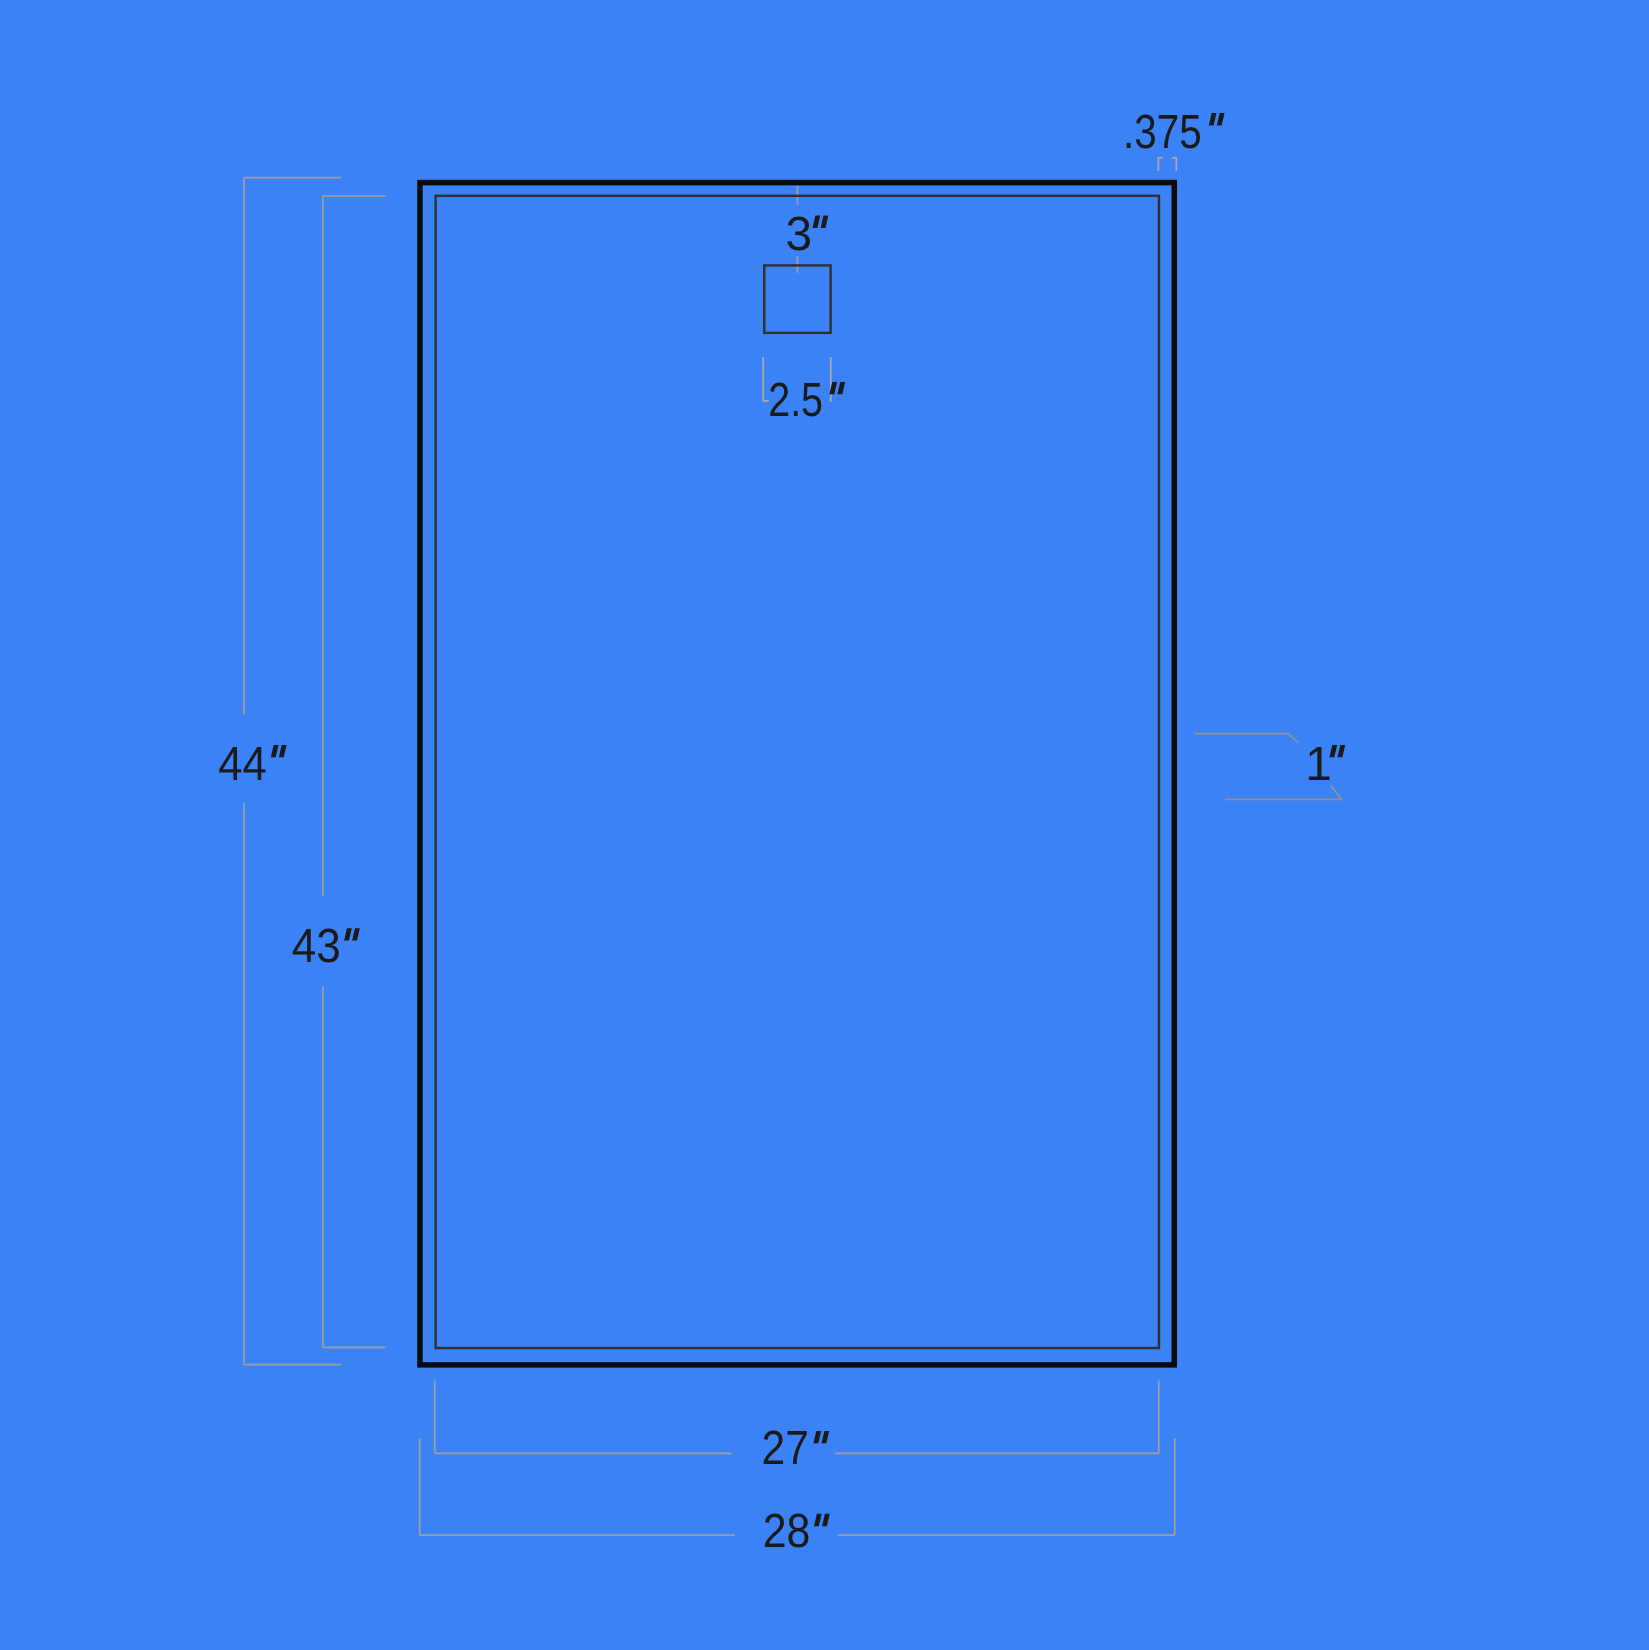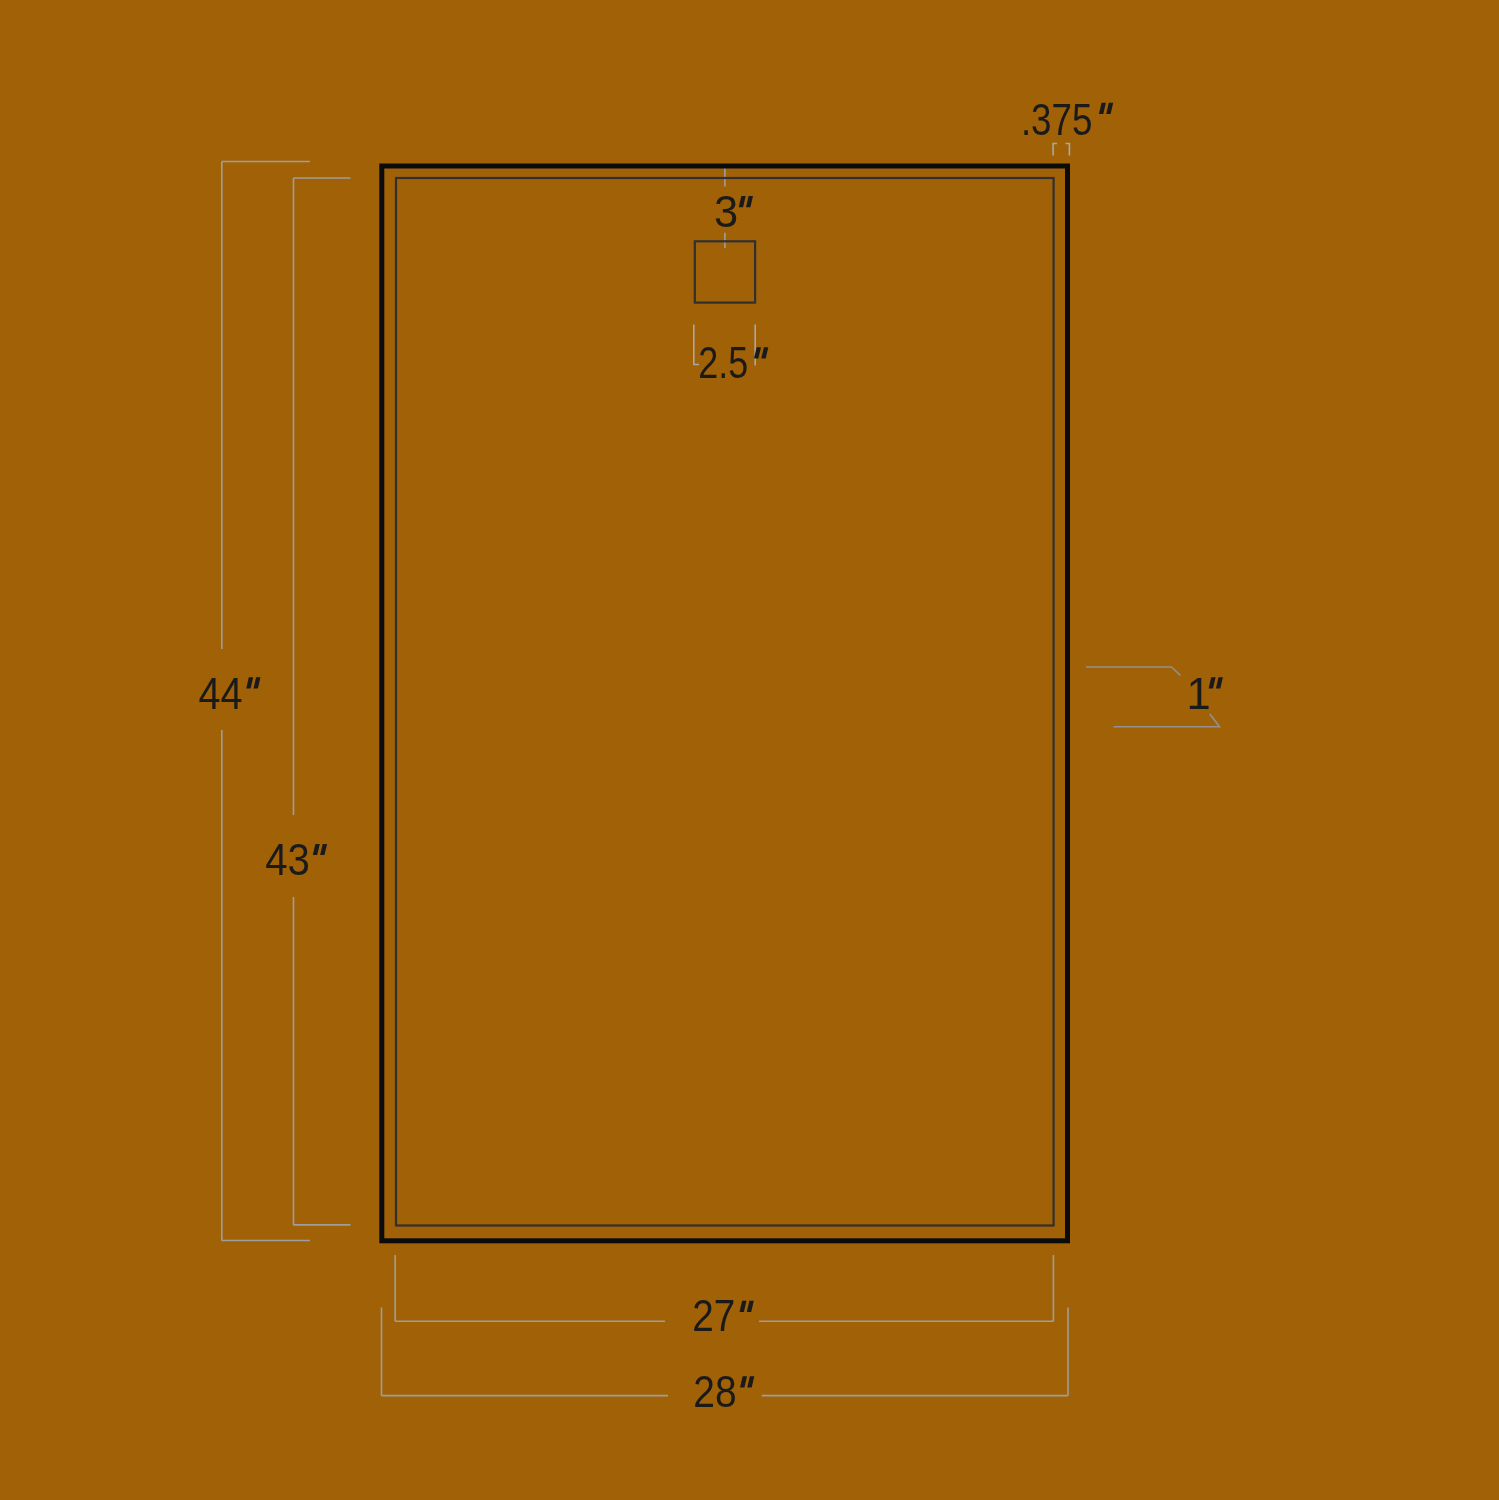--- a/index.html
+++ b/index.html
@@ -1,16 +1,16 @@
 <!DOCTYPE html>
 <html><head>
 <meta charset="utf-8">
 <style>
   html,body{margin:0;padding:0;background:#ffffff;}
-  #canvas{position:relative;width:1499px;height:1500px;background:#a16207;overflow:hidden;}
+  #canvas{position:relative;width:1499px;height:1500px;background:#3b82f6;overflow:hidden;}
   svg{position:absolute;left:0;top:0;}
   text{font-family:"Liberation Sans",sans-serif;fill:#1a1a1a;}
 </style>
 </head>
 <body>
 <div id="canvas">
 <svg width="1499" height="1500" viewBox="0 0 1499 1500">
   <defs>
 
     <g id="pp">

